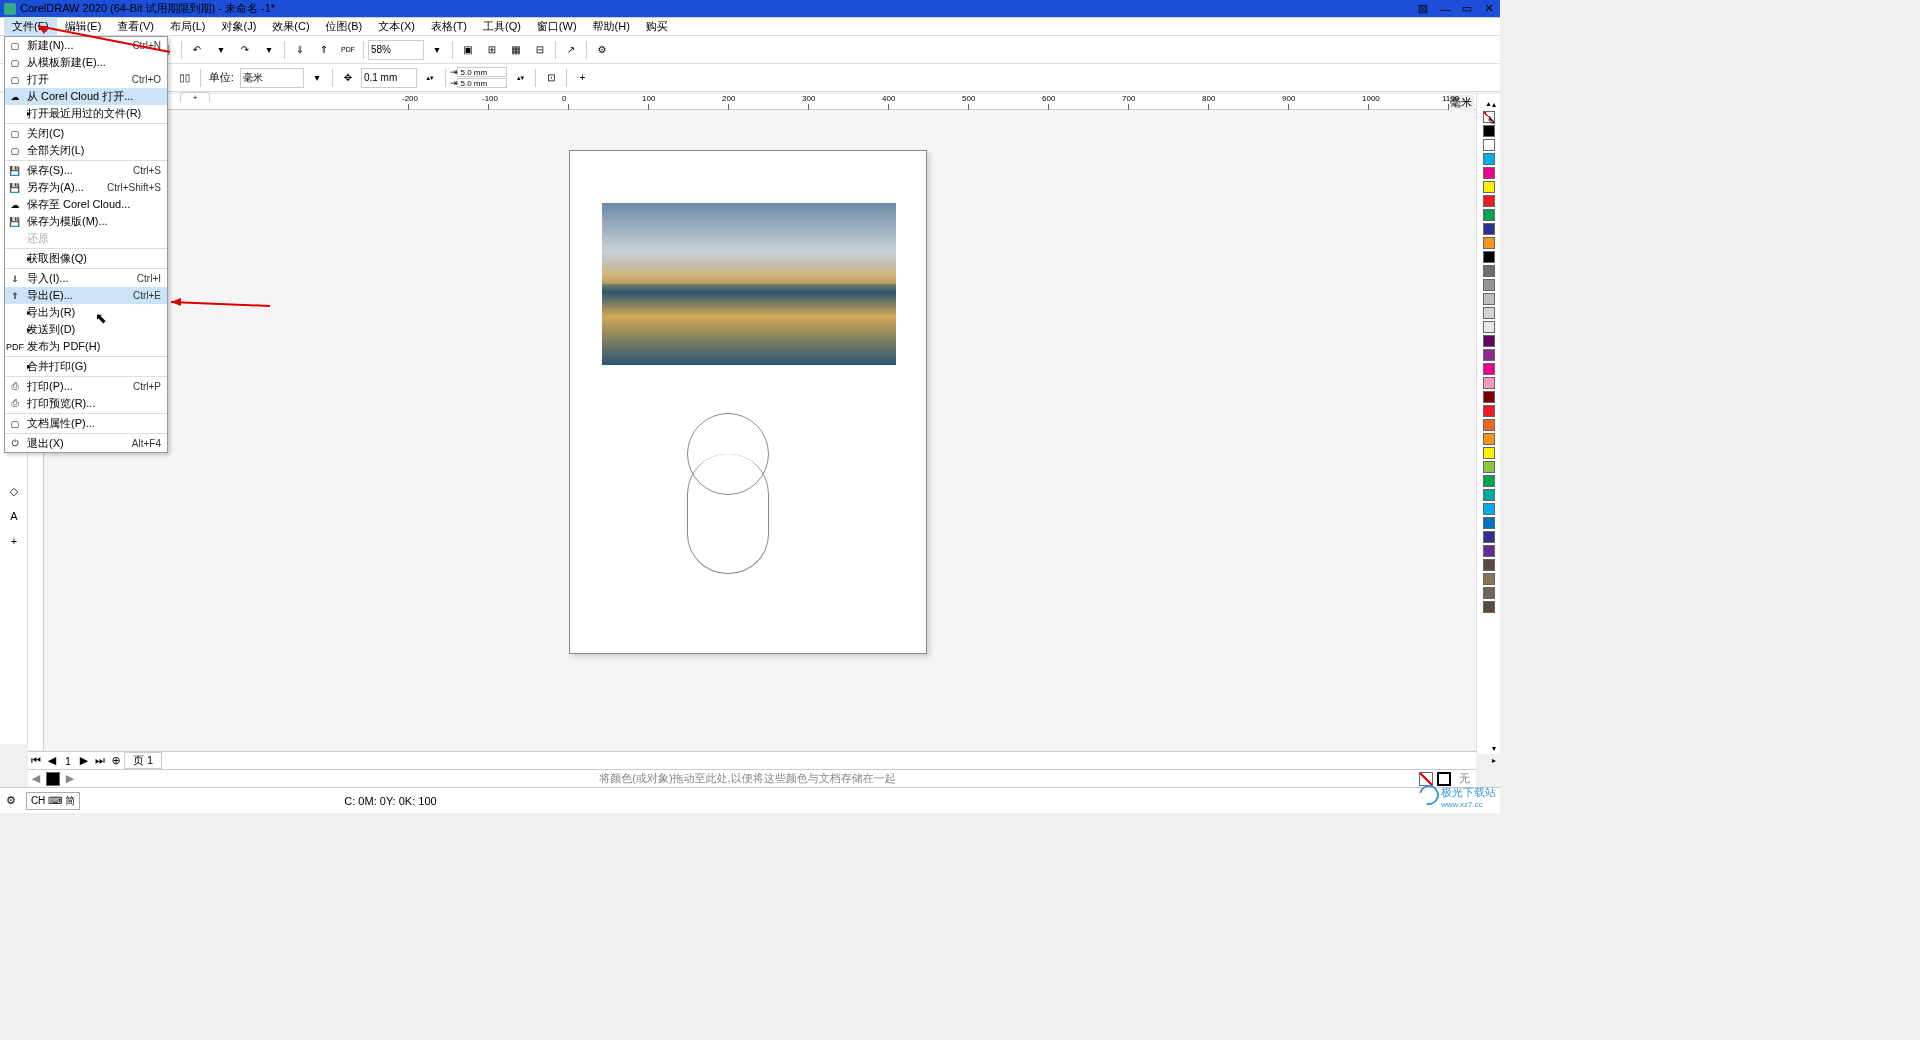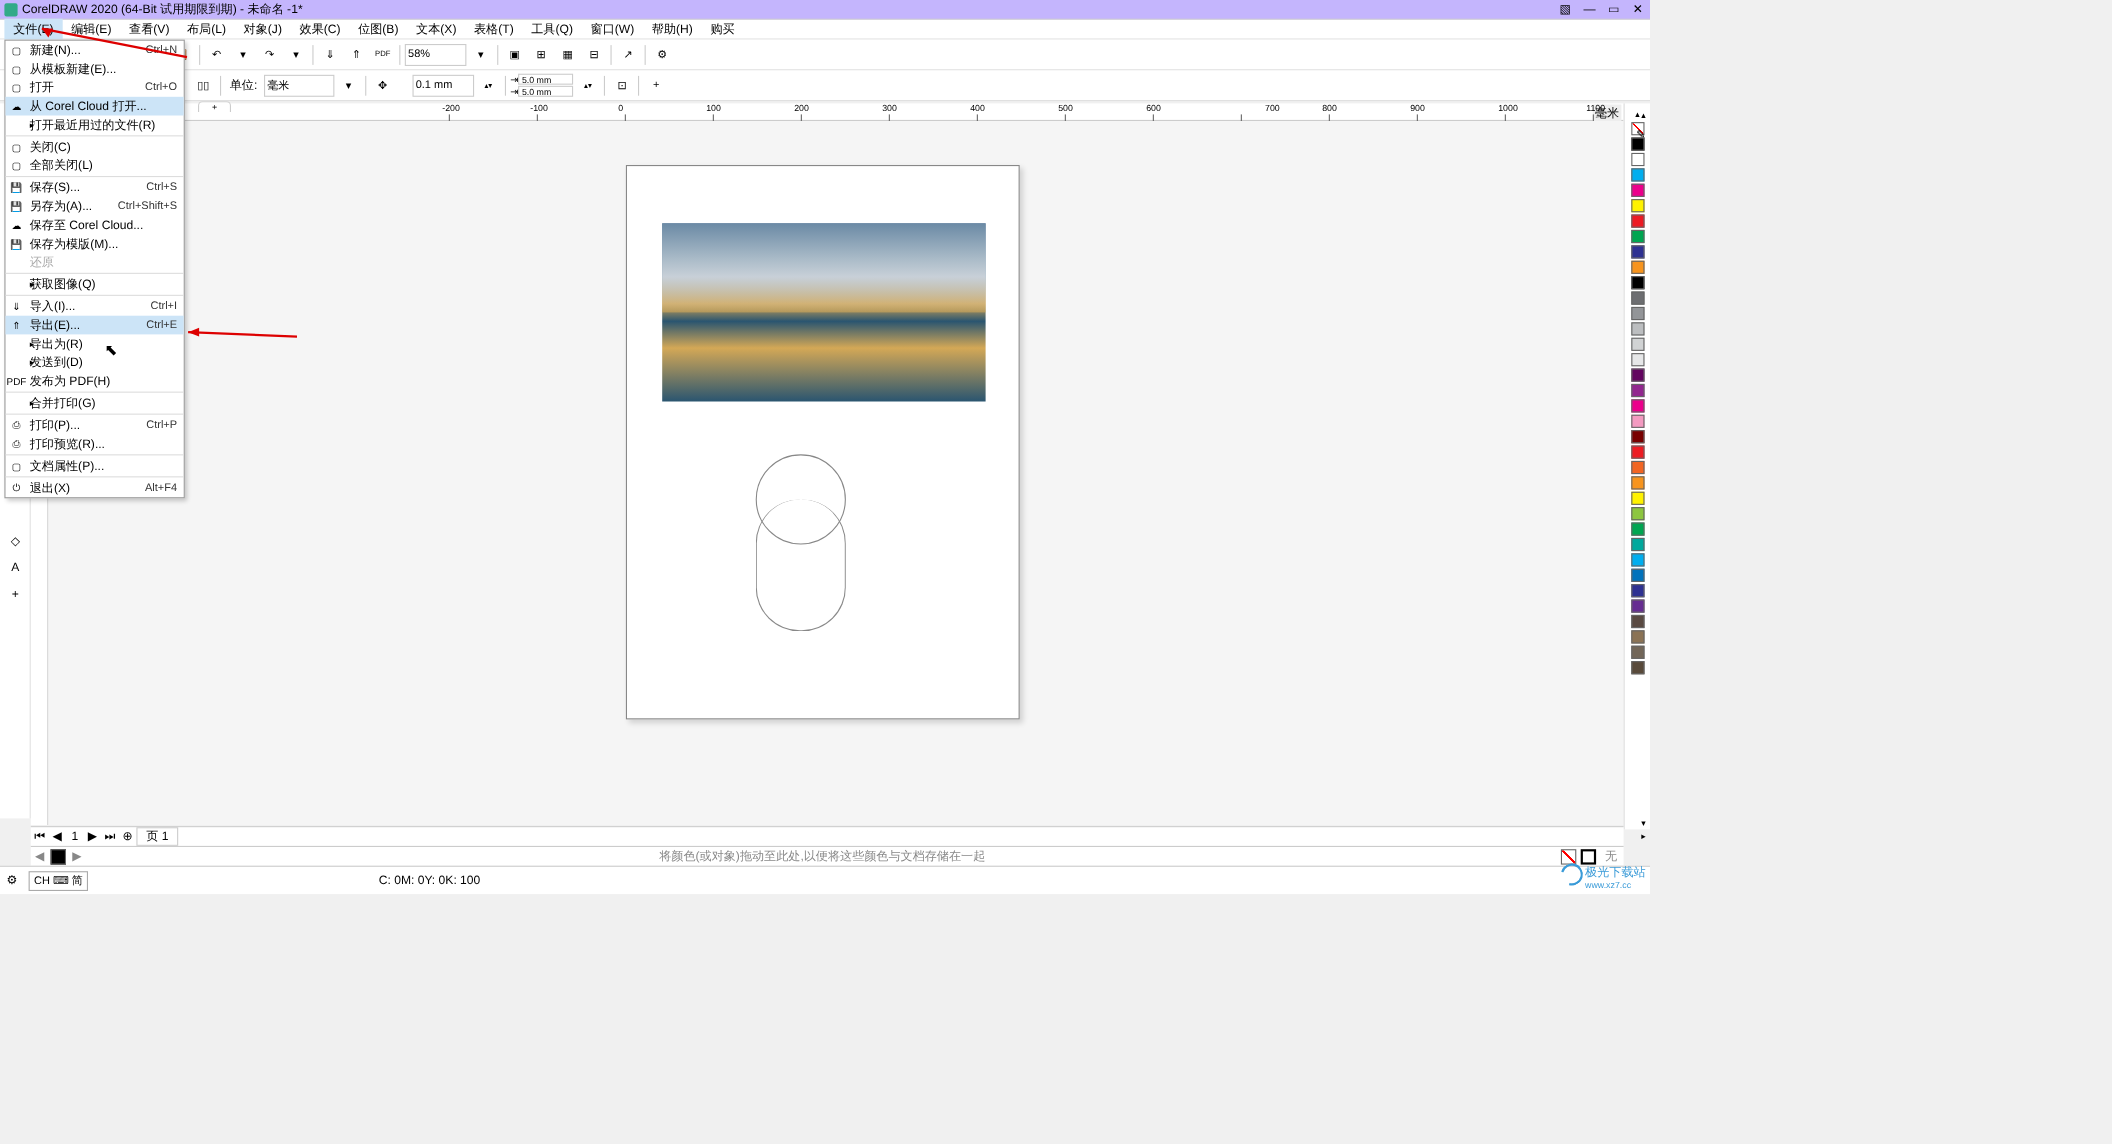--- a/index.html
+++ b/index.html
@@ -1,19 +1,19 @@
 <!DOCTYPE html>
 <html><head>
 <meta charset="utf-8">
 <style>
 * { margin: 0; padding: 0; box-sizing: border-box; font-family: "Microsoft YaHei", sans-serif; font-size: 11px; }
 body { background: #f0f0f0; width: 1500px; height: 813px; overflow: hidden; position: relative; }
 
 
-.titlebar { height: 18px; background: #c4b5fd; display: flex; align-items: center; padding: 0 4px; border-bottom: 1px solid #ccc; }
+.titlebar { height: 18px; background: #1d4ed8; display: flex; align-items: center; padding: 0 4px; border-bottom: 1px solid #ccc; }
 .titlebar .logo { width: 12px; height: 12px; background: #3a8; border-radius: 2px; margin-right: 4px; }
 .titlebar .title { flex: 1; font-size: 11px; }
 .titlebar .winbtns { display: flex; gap: 8px; }
 .winbtn { width: 14px; height: 14px; display: flex; align-items: center; justify-content: center; font-size: 11px; }
 
 
 .menubar { height: 18px; background: #fff; display: flex; align-items: center; padding: 0 4px; border-bottom: 1px solid #ddd; }
 .menuitem { padding: 2px 8px; font-size: 11px; cursor: default; }
 .menuitem.active { background: #cce4f7; }
 
@@ -162,21 +162,21 @@
   <div class="tbtn">▭</div>
   <div class="tsep"></div>
   <div class="tbtn">▯</div>
   <div class="tbtn">▯▯</div>
   <div class="tsep"></div>
   <span class="tlabel">单位:</span>
   <input class="tinput" style="width: 64px;" value="毫米">
   <div class="tbtn">▾</div>
   <div class="tsep"></div>
   <div class="tbtn">✥</div>
-  <input class="tinput" style="width: 56px; margin-left: 14px;" value="0.1 mm">
+  <input class="tinput" style="width: 56px;" value="0.1 mm">
   <div class="tbtn" style="font-size:7px;">▴▾</div>
   <div class="tsep"></div>
   <div style="display:flex;flex-direction:column;gap:1px;">
     <div style="display:flex;align-items:center;">
         <span style="font-size:9px;">⇥</span>
         <input class="tinput" style="width: 50px; height: 10px; font-size: 8px;" value="5.0 mm">
       </div>
     <div style="display:flex;align-items:center;">
         <span style="font-size:9px;">⇥</span>
         <input class="tinput" style="width: 50px; height: 10px; font-size: 8px;" value="5.0 mm">
@@ -326,21 +326,21 @@
     <div class="ticklabel" style="left: 694px; text-align: right;">200</div>
     <div class="tick" style="left: 780px;"></div>
     <div class="ticklabel" style="left: 774px;">300</div>
     <div class="tick" style="left: 860px;"></div>
     <div class="ticklabel" style="left: 854px;">400</div>
     <div class="tick" style="left: 940px;"></div>
     <div class="ticklabel" style="left: 934px;">500</div>
     <div class="tick" style="left: 1020px;"></div>
     <div class="ticklabel" style="left: 1014px;">600</div>
     <div class="tick" style="left: 1100px;"></div>
-    <div class="ticklabel" style="left: 1094px; margin-left: 28px;">700</div>
+    <div class="ticklabel" style="left: 1094px;">700</div>
     <div class="tick" style="left: 1180px;"></div>
     <div class="ticklabel" style="left: 1174px;">800</div>
     <div class="tick" style="left: 1260px;"></div>
     <div class="ticklabel" style="left: 1254px;">900</div>
     <div class="tick" style="left: 1340px;"></div>
     <div class="ticklabel" style="left: 1334px;">1000</div>
     <div class="tick" style="left: 1420px;"></div>
     <div class="ticklabel" style="left: 1414px;">1100</div>
   </div>
 <div class="ruler-v"></div>

